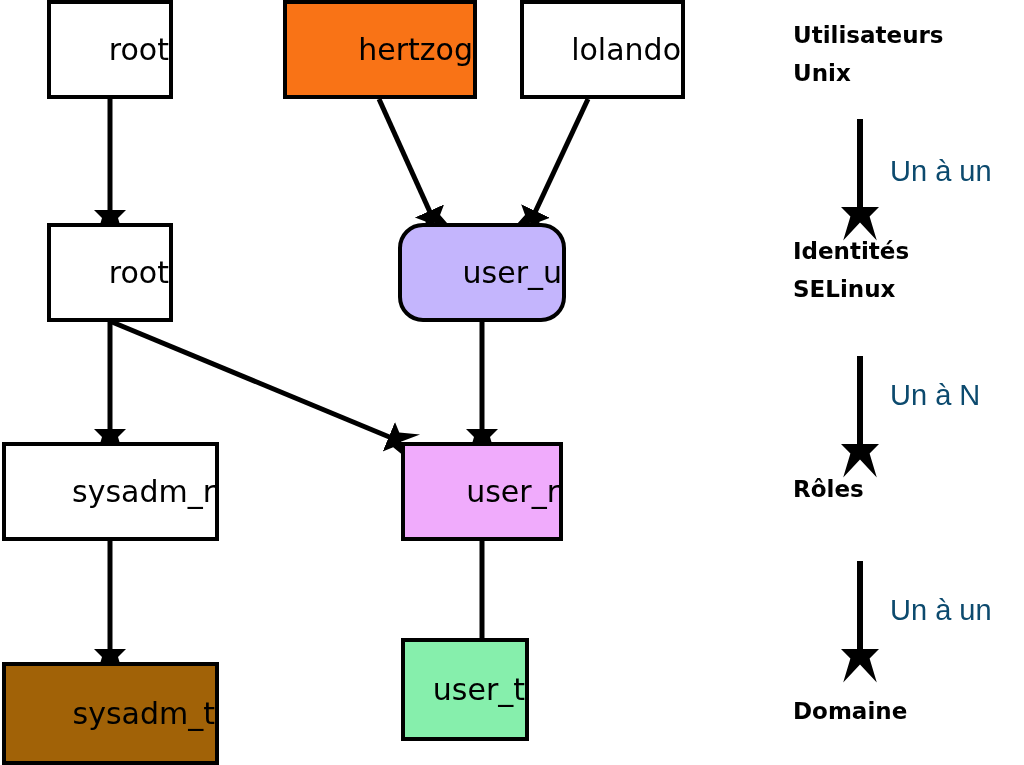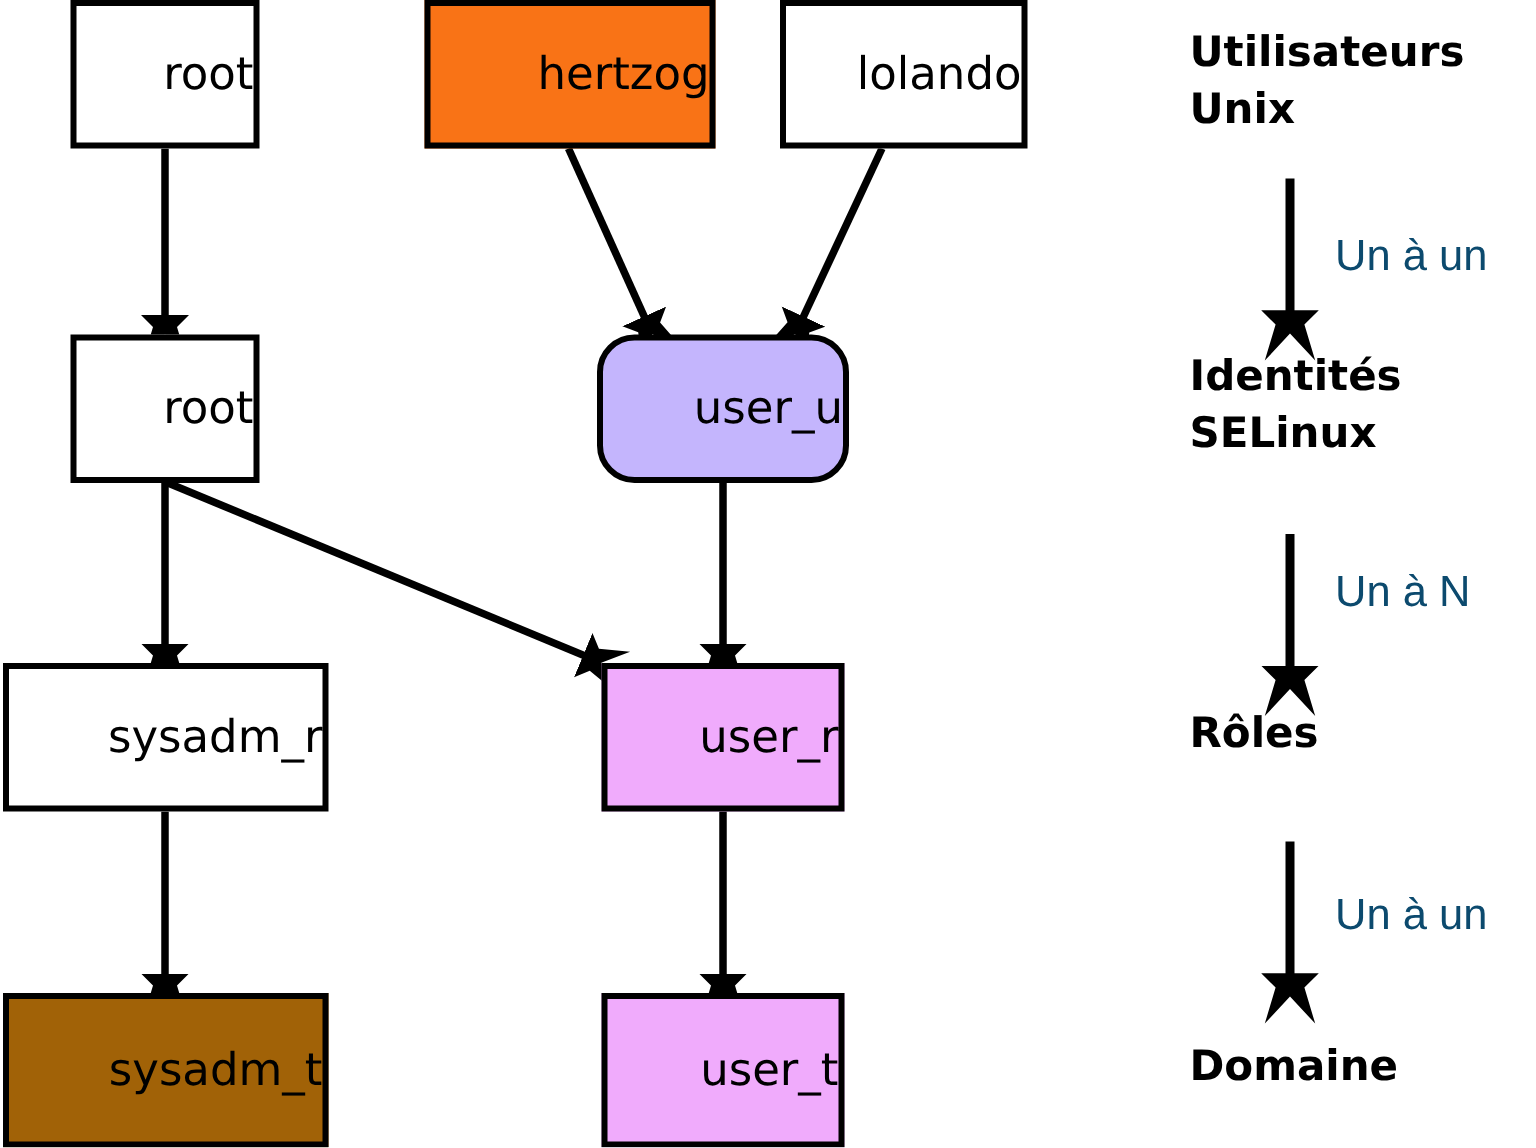--- a/index.html
+++ b/index.html
@@ -38,21 +38,21 @@
     font-family: "DejaVu Sans", sans-serif;
     font-size: 30px;
     color: #000000;
     line-height: 1;
     white-space: nowrap;
   }
   .legend-heading {
     position: absolute;
     font-family: "DejaVu Sans", sans-serif;
     font-weight: bold;
-    font-size: 28px;
+    font-size: 23px;
     line-height: 38px;
     color: #000000;
     white-space: pre-line;
     z-index: 6;
   }
   .legend-edge-label {
     position: absolute;
     font-family: Liberation Sans, sans-serif;
     font-size: 29px;
     line-height: 1;
@@ -108,21 +108,21 @@
       </div>
       <div class="node" style="left: 2px; top: 442px; width: 217px; height: 99px; border-color: rgb(0, 0, 0); background: rgb(255, 255, 255);">
         <span class="node-label">sysadm_r</span>
       </div>
       <div class="node" style="left: 401px; top: 442px; width: 162px; height: 99px; border-color: rgb(0, 0, 0); background: #f0abfc;">
         <span class="node-label">user_r</span>
       </div>
       <div class="node" style="left: 2px; top: 662px; width: 217px; height: 103px; border-color: rgb(0, 0, 0); background: #a16207;">
         <span class="node-label">sysadm_t</span>
       </div>
-      <div class="node" style="left: 401px; top: 662px; width: 162px; height: 103px; border-color: rgb(0, 0, 0); background: #f0abfc;">
+      <div class="node" style="left: 401px; top: 638px; width: 128px; height: 103px; border-color: rgb(0, 0, 0); background: #86efac;">
         <span class="node-label">user_t</span>
       </div>
     </div>
 
   <div id="legend-container">
       <div class="legend-edge-label" style="left: 890px; top: 157px;">Un à un</div>
       <div class="legend-edge-label" style="left: 890px; top: 381px;">Un à N</div>
       <div class="legend-edge-label" style="left: 890px; top: 596px;">Un à un</div>
       <div class="legend-heading" style="left: 793px; top: 16px;">Utilisateurs
 Unix</div>

